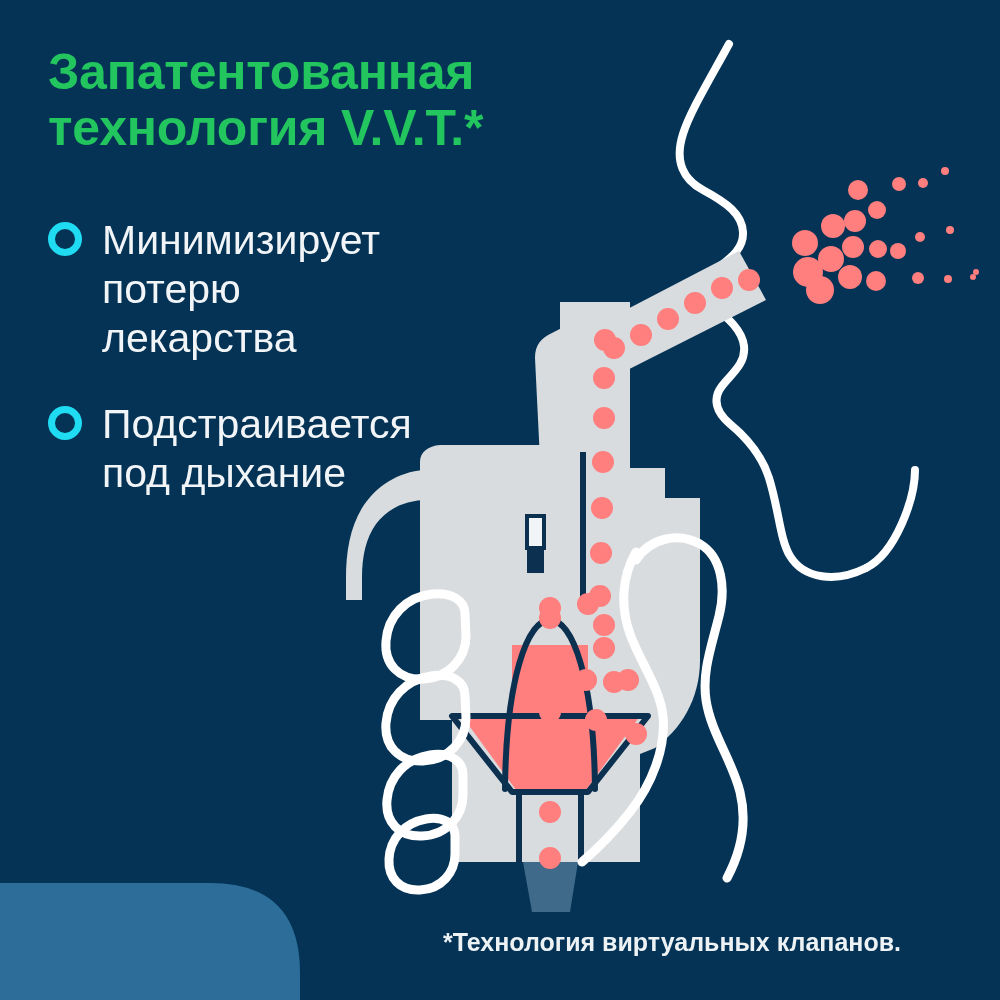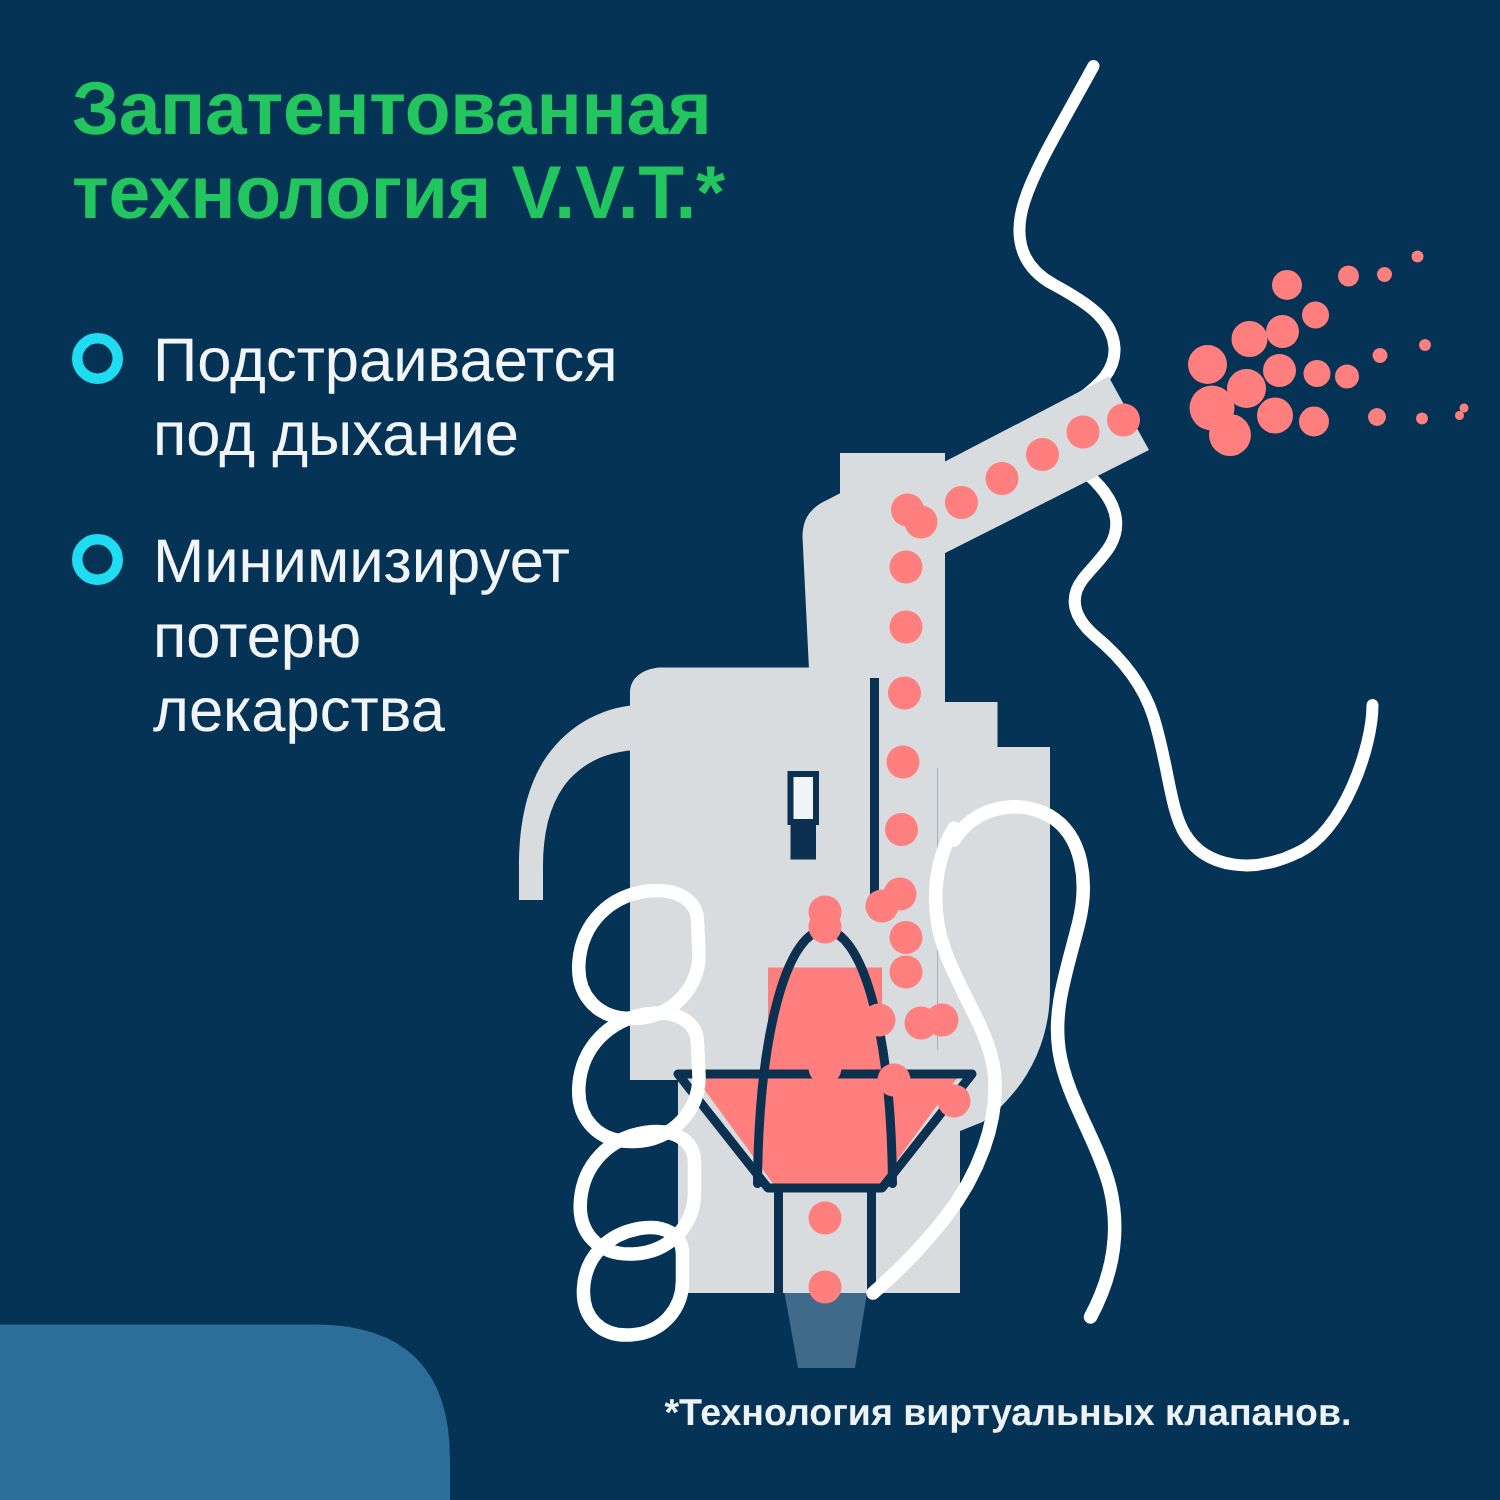--- a/index.html
+++ b/index.html
@@ -223,29 +223,29 @@
 
   <div class="layer" style="pointer-events:none;">
 
     <div class="title">Запатентованная
 технология V.V.T.*</div>
 
     <div class="bullets">
 
       <div class="bullet">
         <span class="bullet-marker"></span>
-        <span class="bullet-text">Подстраивается
-под дыхание</span>
-      </div>
-
-      <div class="bullet">
-        <span class="bullet-marker"></span>
         <span class="bullet-text">Минимизирует
 потерю
 лекарства</span>
       </div>
 
+      <div class="bullet">
+        <span class="bullet-marker"></span>
+        <span class="bullet-text">Подстраивается
+под дыхание</span>
+      </div>
+
     </div>
 
     <div class="footnote">*Технология виртуальных клапанов.</div>
   </div>
 
 </div>
 
 </body></html>

